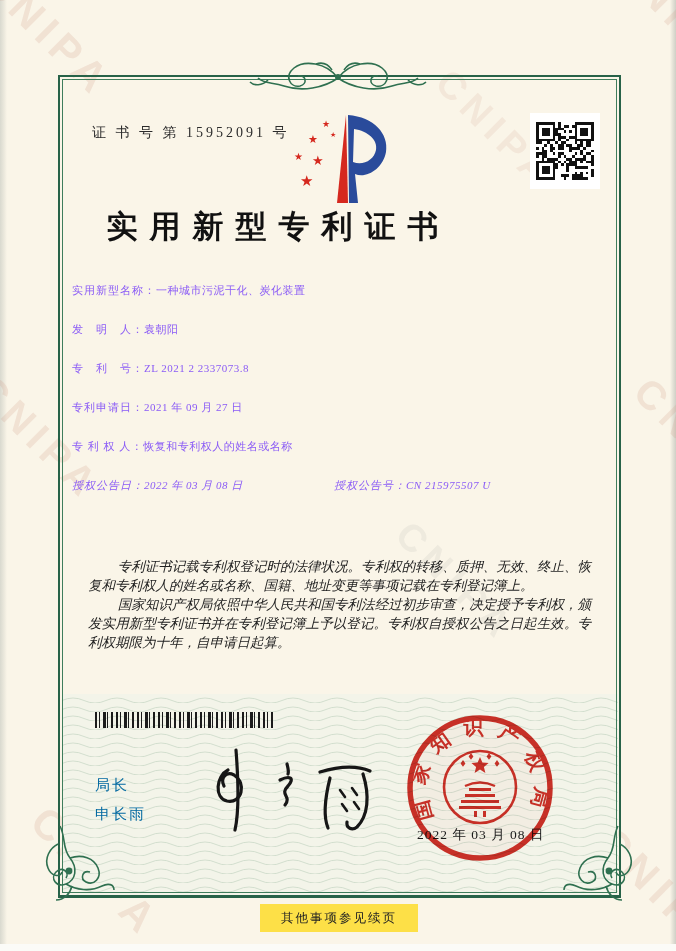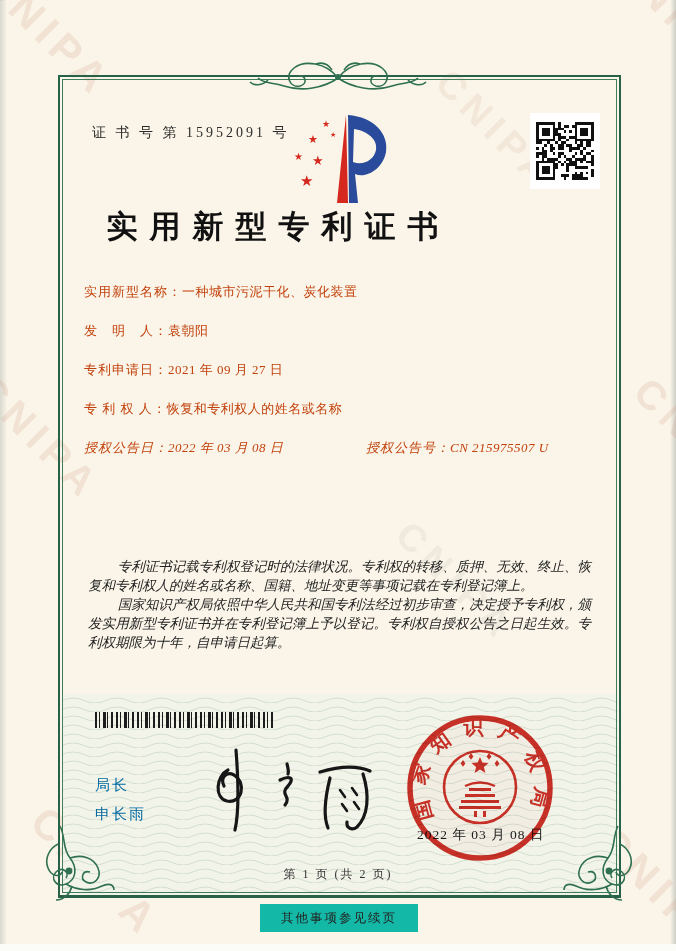--- a/index.html
+++ b/index.html
@@ -43,25 +43,25 @@
   .logo .star{position:absolute; color:#d5281e; line-height:1; font-family:"DejaVu Sans",sans-serif;}
 
   .qr{position:absolute; left:530px; top:113px; width:70px; height:76px; background:#fff;
       display:flex; align-items:center; justify-content:center;}
 
   .title{
     position:absolute; left:0; top:206px; width:545px; margin:0; text-align:center;
     font-size:31px; font-weight:bold; letter-spacing:12px; color:#111; text-indent:12px;
   }
 
-  .fields{position:absolute; left:84px; top:283px; width:505px; font-size:13px; color:#c2410c;}
+  .fields{position:absolute; left:72px; top:283px; width:505px; font-size:11px; color:#8b5cf6;}
   .fields .row{height:20px; margin-bottom:19px; white-space:nowrap;}
   .fields .lbl{letter-spacing:1px;}
   .fields .val{letter-spacing:.5px;}
-  .fields .grant-no-pair{position:absolute; left:262px;margin-left:20px;}
+  .fields .grant-no-pair{position:absolute; left:262px;}
 
   .paras{position:absolute; left:88px; top:557px; width:503px; font-size:13.5px;
     line-height:19px; text-align:justify; color:#222; font-style:italic;}
   .paras p{margin:0; text-indent:2.2em;}
 
   .barcode{position:absolute; left:95px; top:712px; width:178px; height:16px;
     background:repeating-linear-gradient(90deg,
       #1c1c1c 0,#1c1c1c 2px, rgba(0,0,0,0) 2px,rgba(0,0,0,0) 4px,
       #1c1c1c 4px,#1c1c1c 5px, rgba(0,0,0,0) 5px,rgba(0,0,0,0) 8px,
       #1c1c1c 8px,#1c1c1c 11px, rgba(0,0,0,0) 11px,rgba(0,0,0,0) 12px,
@@ -75,21 +75,21 @@
 
   .printed-date{position:absolute; left:417px; top:826px; font-size:13.5px; letter-spacing:1px; color:#1a1a1a; z-index:1;}
 
   .seal{position:absolute; left:405px; top:713px; mix-blend-mode:multiply; opacity:.95; z-index:2;}
   .seal text{font-family:"Liberation Serif","DejaVu Serif",serif;}
 
   .page-info{position:absolute; left:0; top:866px; width:676px; text-align:center;
     font-size:12px; letter-spacing:2px; color:#333;}
 
   .cont-note{position:absolute; left:260px; top:904px; width:158px; height:28px;
-    background:#14b8a6; display:flex; align-items:center; justify-content:center;
+    background:#fde047; display:flex; align-items:center; justify-content:center;
     font-size:12.5px; letter-spacing:2px; color:#222;}
 
   .flourish{position:absolute; pointer-events:none;}
 </style>
 </head>
 <body>
 
 <div class="page">
 
   <div class="edge-left"></div>
@@ -316,20 +316,23 @@
   <h1 class="title">实用新型专利证书</h1>
 
   <div class="fields">
     <div class="row">
       <span class="lbl">实用新型名称：</span><span class="val">一种城市污泥干化、炭化装置</span>
     </div>
     <div class="row">
       <span class="lbl">发　明　人：</span><span class="val">袁朝阳</span>
     </div>
     <div class="row">
+      <span class="lbl">专　利　号：</span><span class="val">ZL 2021 2 2337073.8</span>
+    </div>
+    <div class="row">
       <span class="lbl">专利申请日：</span><span class="val">2021 年 09 月 27 日</span>
     </div>
     <div class="row">
       <span class="lbl">专 利 权 人：</span><span class="val">恢复和专利权人的姓名或名称</span>
     </div>
     <div class="row" style="position:relative;font-style:italic;">
       <span class="lbl">授权公告日：</span><span class="val">2022 年 03 月 08 日</span>
       <span class="grant-no-pair">
         <span class="lbl">授权公告号：</span><span class="val">CN 215975507 U</span>
       </span>
@@ -378,16 +381,15 @@
       <path d="M60,73 Q75,66 90,73" fill="none" stroke-width="2.4"></path>
       <rect x="64" y="75" width="22" height="3" stroke="none"></rect>
       <rect x="60" y="81" width="30" height="3" stroke="none"></rect>
       <rect x="56" y="87" width="38" height="3" stroke="none"></rect>
       <rect x="54" y="93" width="42" height="3" stroke="none"></rect>
       <rect x="69" y="98" width="3" height="6" stroke="none"></rect>
       <rect x="78" y="98" width="3" height="6" stroke="none"></rect>
     </g>
   </svg>
 
-  <div class="page-info">第 1 页 (共 2 页)</div>
   <div class="cont-note">其他事项参见续页</div>
 
 </div>
 
 </body></html>

